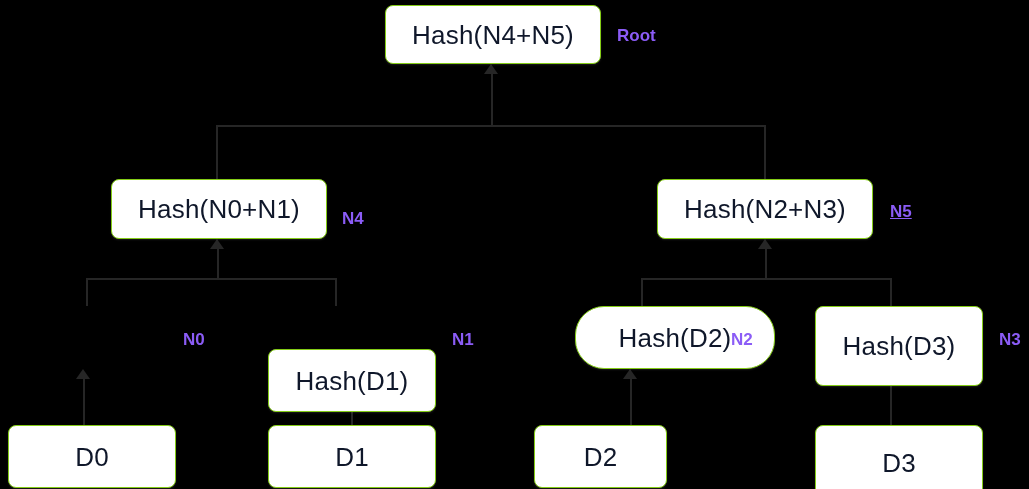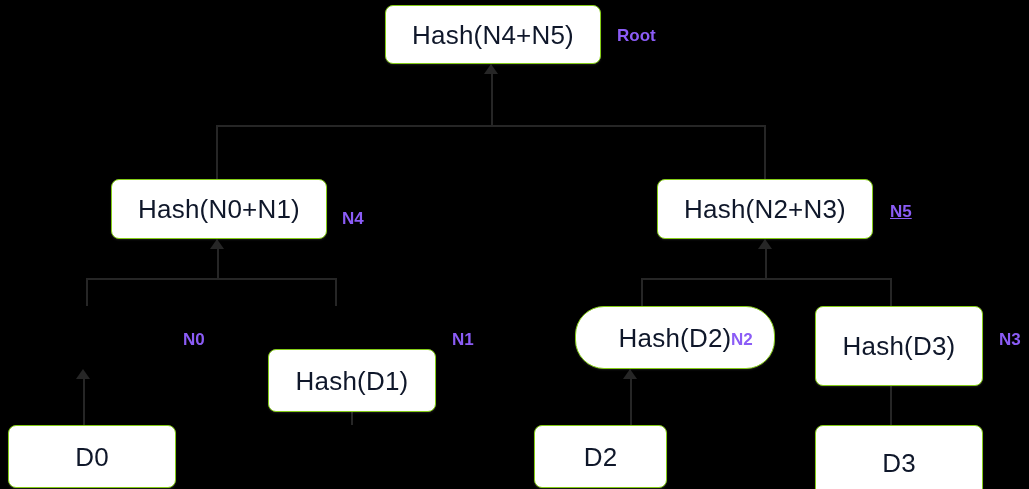--- a/index.html
+++ b/index.html
@@ -126,20 +126,23 @@
   <div class="side-label" style="left:731px; top:331px;">N2</div>
 
   <div class="node" style="left:815px; top:306px; width:168px; height:80px;align-items:center;">
     <span class="node-label">Hash(D3)</span>
   </div>
   <div class="side-label" style="left:999px; top:331px;">N3</div>
 
   <div class="node" style="left:8px; top:425px; width:168px; height:63px;">
     <span class="node-label">D0</span>
   </div>
+  <div class="node" style="left:268px; top:425px; width:168px; height:63px;">
+    <span class="node-label">D1</span>
+  </div>
   <div class="node" style="left:534px; top:425px; width:133px; height:63px;">
     <span class="node-label">D2</span>
   </div>
   <div class="node" style="left:815px; top:425px; width:168px; height:75px;">
     <span class="node-label">D3</span>
   </div>
 
 </div>
 
 </body></html>

